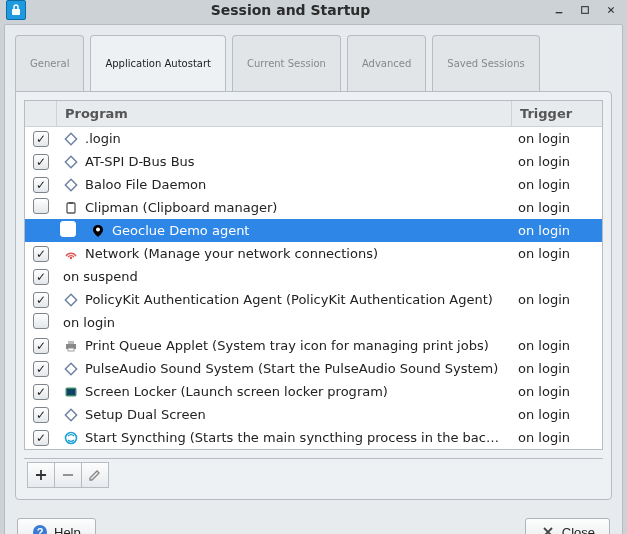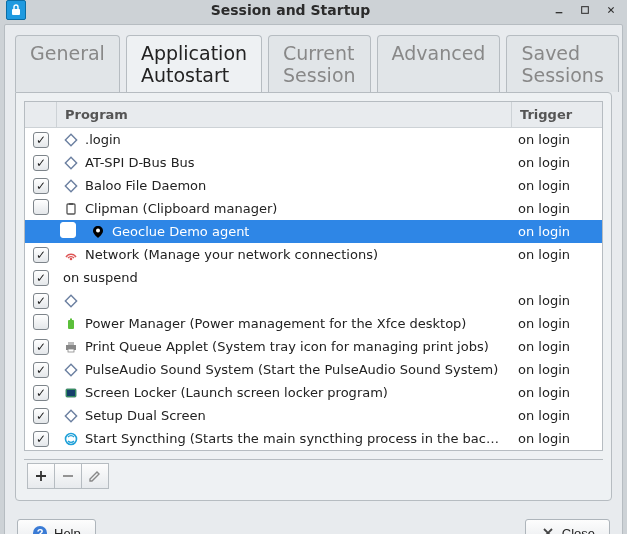--- a/index.html
+++ b/index.html
@@ -65,28 +65,29 @@
     flex-direction: column;
     box-sizing: border-box;
   }
   
   .tabbar {
     display: flex;
     padding: 10px 10px 0 10px;
     gap: 6px;
   }
   .tab {
-    padding: 6px 14px;
+    padding: 22px 14px;
     border: 1px solid #b6bcc1;
     border-bottom: none;
     border-radius: 4px 4px 0 0;
     background: #e1e5e8;
     color: #888;
     cursor: pointer;
-    font-size: 19px;
+    font-size: 10px;
+    text-align: center;
   }
   .tab.active {
     background: #eef1f3;
     color: #222;
   }
   .tabpanel {
     border: 1px solid #b6bcc1;
     border-radius: 0 4px 4px 4px;
     background: #eef1f3;
     margin: 0 10px 10px 10px;
@@ -333,34 +334,26 @@
               <div class="cell col-trig">on suspend</div>
             </div>
             <div class="row">
               <div class="cell col-check"><span class="cb checked"></span></div>
               <div class="cell col-prog">
                 <span class="ricon">
                   <svg width="14" height="14" viewBox="0 0 14 14">
                     <rect x="3" y="3" width="8" height="8" transform="rotate(45 7 7)" fill="none" stroke="#6b7fa0" stroke-width="1.4"></rect>
                   </svg>
                 </span>
+                <span class="label">PolicyKit Authentication Agent (PolicyKit Authentication Agent)</span>
               </div>
               <div class="cell col-trig">on login</div>
             </div>
             <div class="row">
               <div class="cell col-check"><span class="cb"></span></div>
-              <div class="cell col-prog">
-                <span class="ricon">
-                  <svg width="14" height="14" viewBox="0 0 14 14">
-                    <rect x="4" y="3" width="6" height="9" rx="1" fill="#5bbf3a"></rect>
-                    <rect x="6" y="1.5" width="2" height="2" fill="#5bbf3a"></rect>
-                  </svg>
-                </span>
-                <span class="label">Power Manager (Power management for the Xfce desktop)</span>
-              </div>
               <div class="cell col-trig">on login</div>
             </div>
             <div class="row">
               <div class="cell col-check"><span class="cb checked"></span></div>
               <div class="cell col-prog">
                 <span class="ricon">
                   <svg width="14" height="14" viewBox="0 0 14 14">
                     <rect x="2" y="5" width="10" height="5" fill="#888"></rect>
                     <rect x="4" y="2" width="6" height="3" fill="#bbb"></rect>
                     <rect x="4" y="9" width="6" height="3" fill="#fff" stroke="#888" stroke-width="0.8"></rect>

